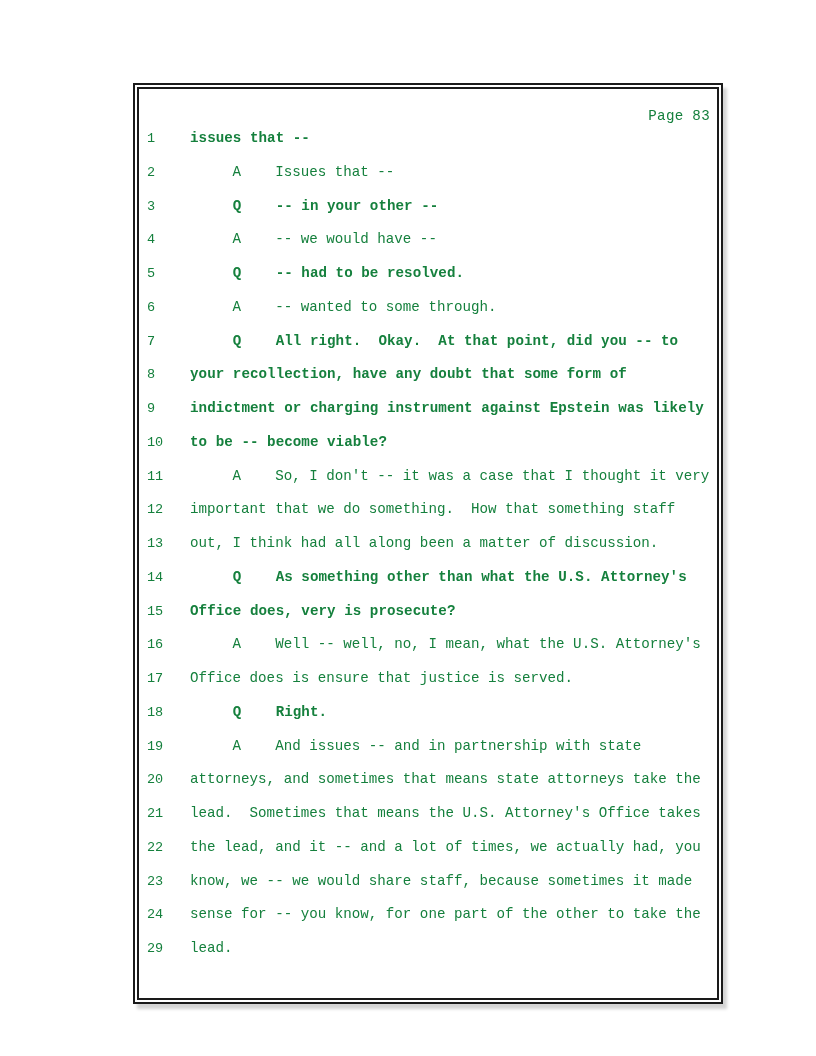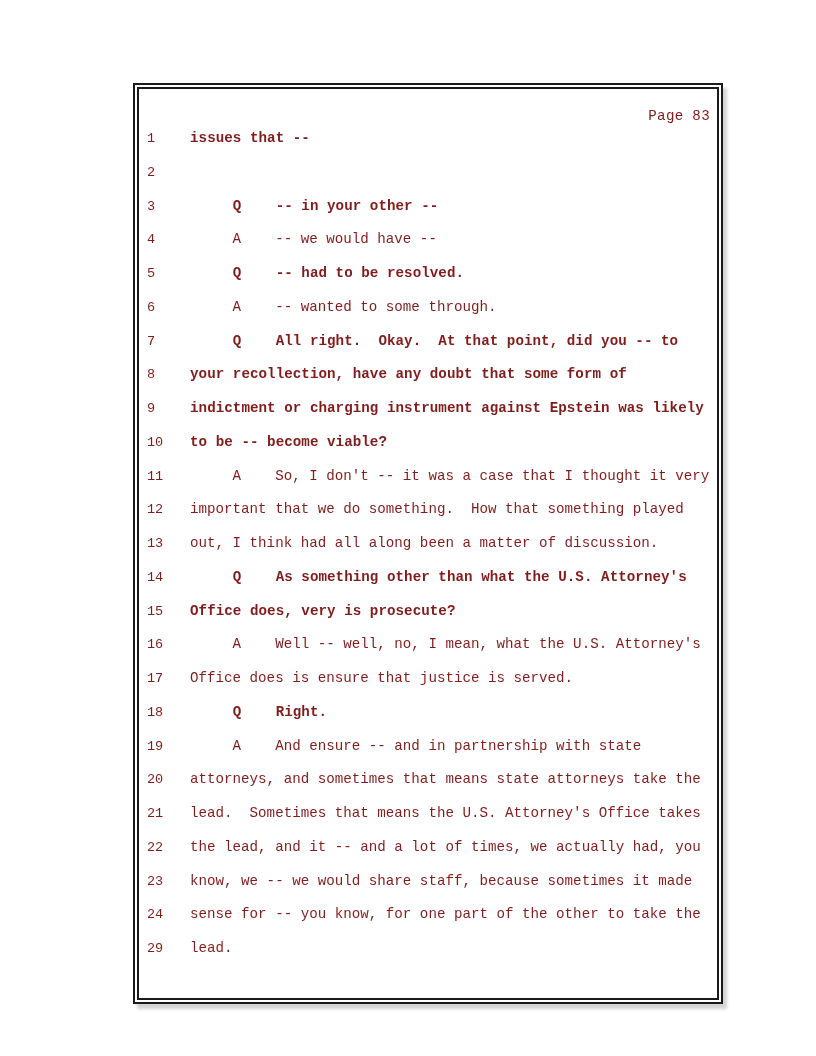--- a/index.html
+++ b/index.html
@@ -7,21 +7,21 @@
     padding: 0;
     background: #ffffff;
   }
   .page {
     position: relative;
     width: 816px;
     height: 1056px;
     background: #ffffff;
     overflow: hidden;
     font-family: "Liberation Mono", "DejaVu Sans Mono", monospace;
-    color: #7f1d1d;
+    color: #15803d;
   }
   .frame {
     position: absolute;
     left: 133px;
     top: 83px;
     width: 586px;
     height: 917px;
     border: 2px solid #1a1a1a;
     background: #ffffff;
     box-shadow: 4px 5px 3px #d4d4d4;
@@ -79,20 +79,21 @@
     <div class="frame-inner"></div>
     <div class="page-label">Page 83</div>
     <div class="rows">
   <div class="row">
     <span class="num">1</span>
     <span class="txt bold">issues that --</span>
   </div>
 
   <div class="row">
     <span class="num">2</span>
+    <span class="txt">     A    Issues that --</span>
   </div>
 
   <div class="row">
     <span class="num">3</span>
     <span class="txt bold">     Q    -- in your other --</span>
   </div>
 
   <div class="row">
     <span class="num">4</span>
     <span class="txt">     A    -- we would have --</span>
@@ -128,21 +129,21 @@
     <span class="txt bold">to be -- become viable?</span>
   </div>
 
   <div class="row">
     <span class="num">11</span>
     <span class="txt">     A    So, I don't -- it was a case that I thought it very</span>
   </div>
 
   <div class="row">
     <span class="num">12</span>
-    <span class="txt">important that we do something.  How that something played</span>
+    <span class="txt">important that we do something.  How that something staff</span>
   </div>
 
   <div class="row">
     <span class="num">13</span>
     <span class="txt">out, I think had all along been a matter of discussion.</span>
   </div>
 
   <div class="row">
     <span class="num">14</span>
     <span class="txt bold">     Q    As something other than what the U.S. Attorney's</span>
@@ -163,21 +164,21 @@
     <span class="txt">Office does is ensure that justice is served.</span>
   </div>
 
   <div class="row">
     <span class="num">18</span>
     <span class="txt bold">     Q    Right.</span>
   </div>
 
   <div class="row">
     <span class="num">19</span>
-    <span class="txt">     A    And ensure -- and in partnership with state</span>
+    <span class="txt">     A    And issues -- and in partnership with state</span>
   </div>
 
   <div class="row">
     <span class="num">20</span>
     <span class="txt">attorneys, and sometimes that means state attorneys take the</span>
   </div>
 
   <div class="row">
     <span class="num">21</span>
     <span class="txt">lead.  Sometimes that means the U.S. Attorney's Office takes</span>

